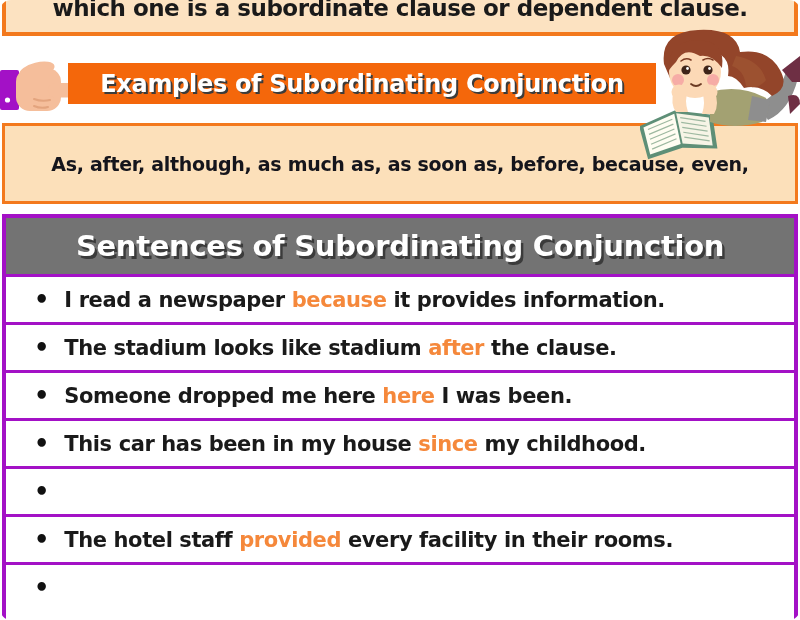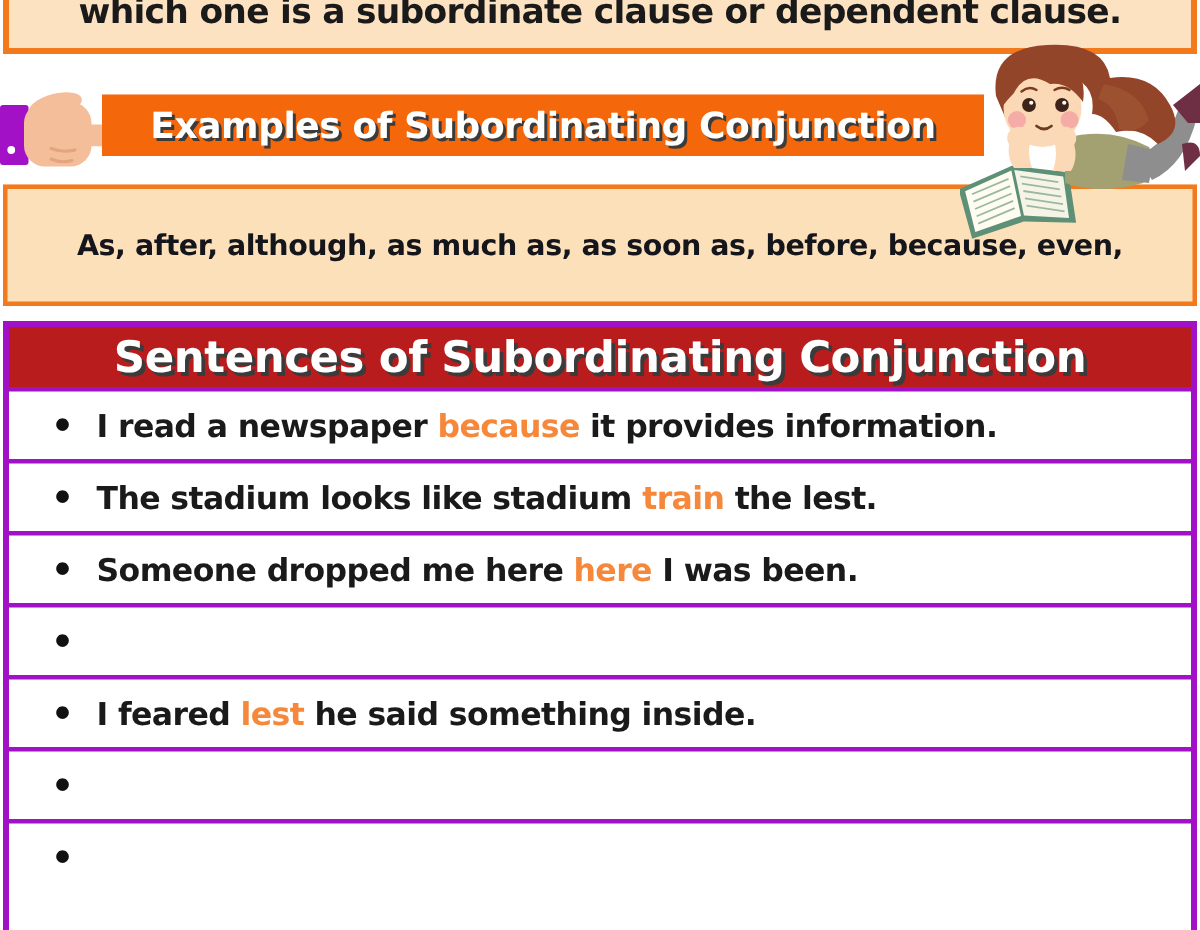--- a/index.html
+++ b/index.html
@@ -1,18 +1,18 @@
 <!DOCTYPE html>
 <html><head>
 <meta charset="utf-8">
 <style>
   * { margin:0; padding:0; box-sizing:border-box; }
   html,body { width:800px; height:620px; overflow:hidden; background:#ffffff;
               font-family:"DejaVu Sans", sans-serif; }
-  .stage { position:relative; width:800px; height:620px; overflow:hidden; background:#fff; }
+  .stage { position:relative; width:800px; height:620px; overflow:hidden; background:#fff;border-radius:11px; }
 
   
   .top-box { position:absolute; left:2px; right:2px; top:-44px; height:80px;
              background:#FCE2C1; border:4px solid #F3791D;
              display:flex; align-items:flex-end; justify-content:center; }
   .top-box-text { padding-bottom:11px; font-size:23px; font-weight:bold; color:#1A1A1A;
                   letter-spacing:-0.5px; white-space:nowrap; }
 
   
   .hand { position:absolute; left:0; top:57px; width:140px; height:60px; }
@@ -29,21 +29,21 @@
   
   .examples-box { position:absolute; left:2px; right:2px; top:123px; height:81px;
                   background:#FCE0BA; border:3px solid #F3791D; z-index:2;
                   display:flex; flex-direction:column; align-items:center; justify-content:center; }
   .ex-line { font-size:19px; font-weight:bold; color:#15151C; line-height:34px;
              letter-spacing:-0.3px; white-space:nowrap; }
 
   
   .sentences { position:absolute; left:2px; right:2px; top:214px; height:420px;
                border:4px solid #A311C6; background:#fff; z-index:3; }
-  .sent-header { height:40px; background:#b91c1c; display:flex; align-items:center; justify-content:center;
+  .sent-header { height:56px; background:#737373; display:flex; align-items:center; justify-content:center;
                  color:#fff; font-size:29px; font-weight:bold; letter-spacing:-0.3px;
                  text-shadow:2.5px 2.5px 0 #3b3b3b; white-space:nowrap; }
   .sent-row { height:48px; border-top:3px solid #A311C6; display:flex; align-items:center;
               padding-left:28px; background:#fff; }
   .bullet { font-size:24px; font-weight:bold; color:#111; margin-right:15px; line-height:1; }
   .sent-text { font-size:21px; font-weight:bold; color:#1A1A1A; letter-spacing:-0.4px; white-space:nowrap; }
   .hl { color:#F5883B; }
 </style>
 </head>
 <body>
@@ -118,39 +118,40 @@
   <div class="sentences">
     <div class="sent-header">Sentences of Subordinating Conjunction</div>
 
     <div class="sent-row">
       <span class="bullet">•</span>
       <span class="sent-text"><span>I read a newspaper </span><span class="hl">because</span><span> it provides information.</span></span>
     </div>
 
     <div class="sent-row">
       <span class="bullet">•</span>
-      <span class="sent-text"><span>The stadium looks like stadium </span><span class="hl">train</span><span> the lest.</span></span>
+      <span class="sent-text"><span>The stadium looks like stadium </span><span class="hl">after</span><span> the clause.</span></span>
     </div>
 
     <div class="sent-row">
       <span class="bullet">•</span>
       <span class="sent-text"><span>Someone dropped me here </span><span class="hl">here</span><span> I was been.</span></span>
     </div>
 
     <div class="sent-row">
       <span class="bullet">•</span>
+      <span class="sent-text"><span>This car has been in my house </span><span class="hl">since</span><span> my childhood.</span></span>
     </div>
 
     <div class="sent-row">
       <span class="bullet">•</span>
-      <span class="sent-text"><span>I feared </span><span class="hl">lest</span><span> he said something inside.</span></span>
     </div>
 
     <div class="sent-row">
       <span class="bullet">•</span>
+      <span class="sent-text"><span>The hotel staff </span><span class="hl">provided</span><span> every facility in their rooms.</span></span>
     </div>
 
     <div class="sent-row">
       <span class="bullet">•</span>
     </div>
   </div>
 
 </div>
 
 </body></html>

